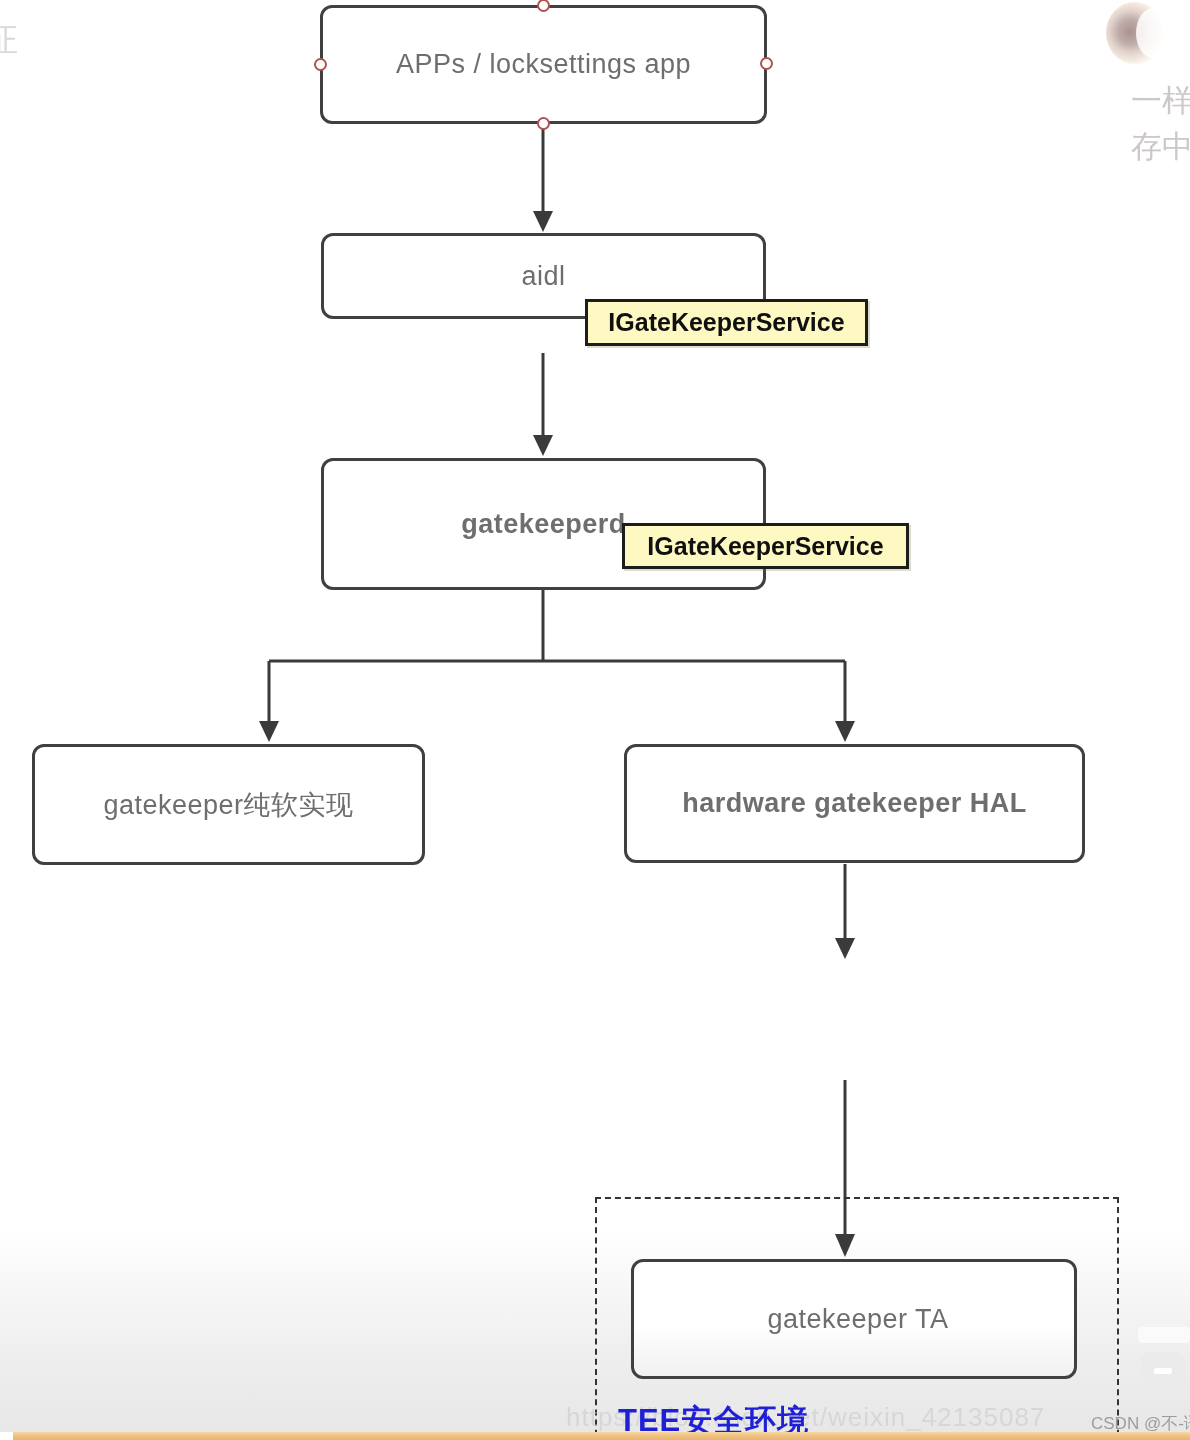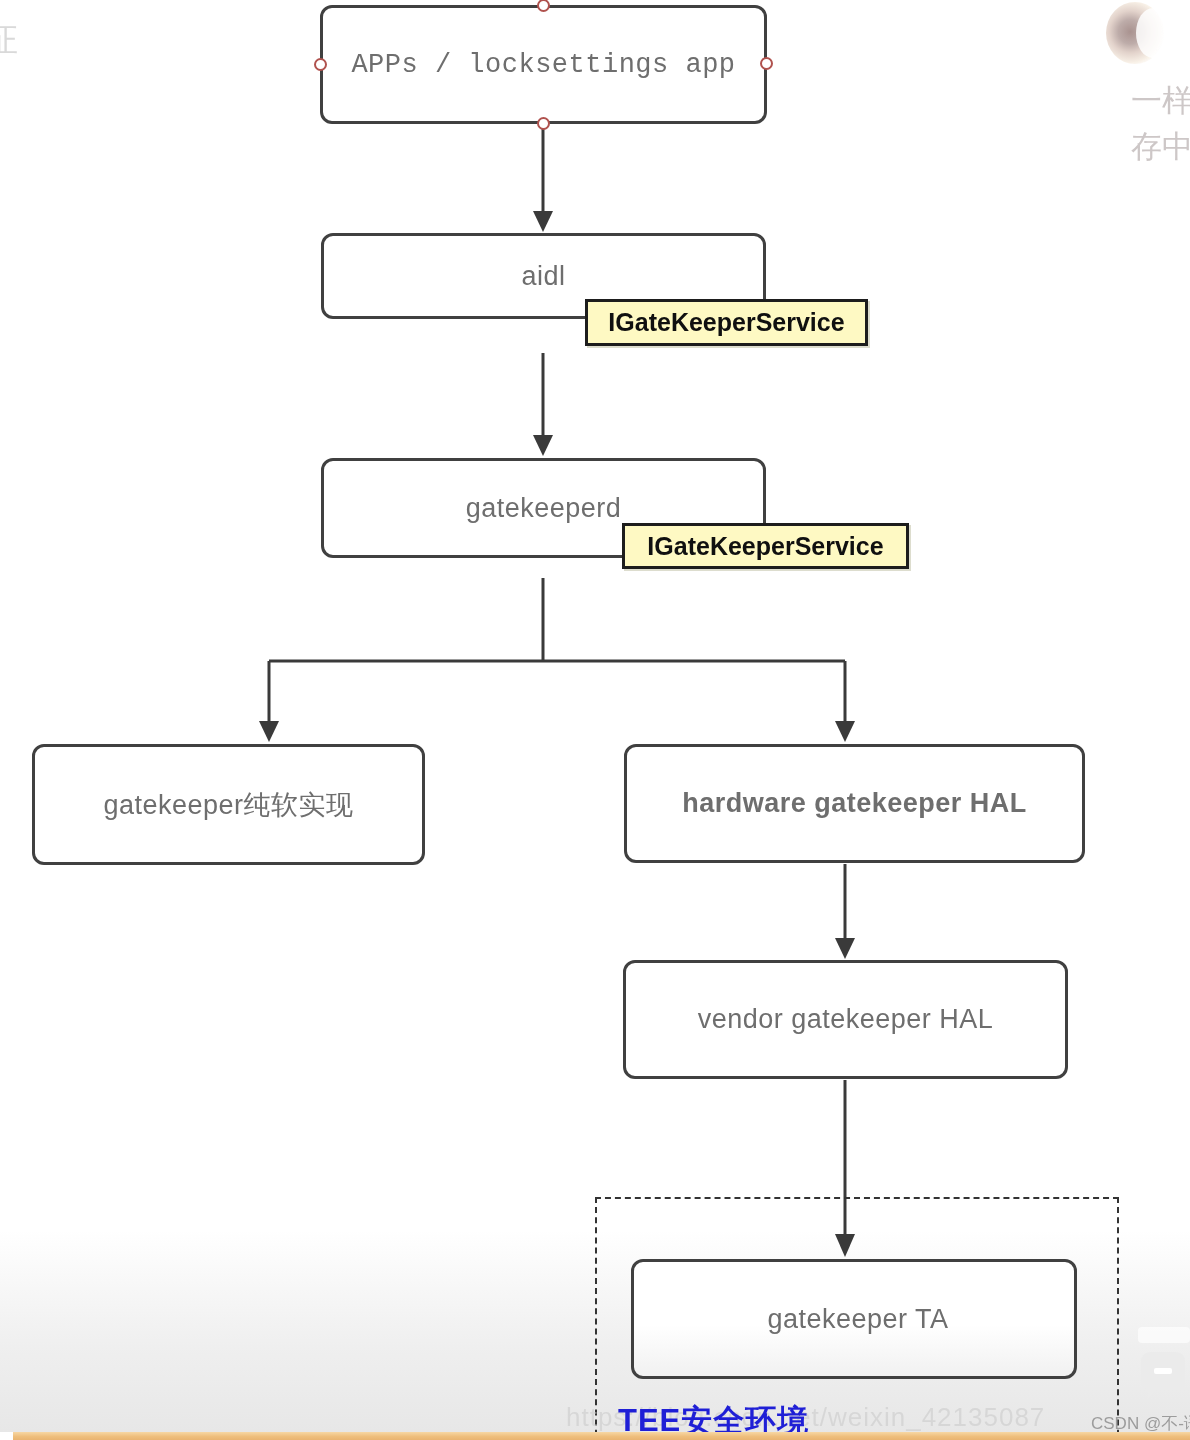--- a/index.html
+++ b/index.html
@@ -12,23 +12,23 @@
     position:absolute; left:0; top:1230px; width:1190px; height:202px; z-index:1;
     background:linear-gradient(180deg, rgba(234,234,234,0) 0%, rgba(233,233,233,0.75) 60%, #e7e7e7 100%);
   }
   
   .node {
     position:absolute; box-sizing:border-box; z-index:3;
     background:#ffffff; border:3px solid #404040; border-radius:12px;
     display:flex; align-items:center; justify-content:center;
     color:#6e6e6e; font-size:27px; letter-spacing:0.5px; text-align:center;
   }
-  .node-apps        { left:320px; top:5px;    width:447px; height:119px;font-family:Liberation Mono, monospace; }
+  .node-apps        { left:320px; top:5px;    width:447px; height:119px; }
   .node-aidl        { left:321px; top:233px;  width:445px; height:86px; }
-  .node-gatekeeperd { left:321px; top:458px;  width:445px; height:100px; }
+  .node-gatekeeperd { left:321px; top:458px;  width:445px; height:132px;font-weight:bold; }
   .node-software    { left:32px;  top:744px;  width:393px; height:121px; }
   .node-hw-hal      { left:624px; top:744px;  width:461px; height:119px;font-weight:bold; }
   .node-vendor-hal  { left:623px; top:960px;  width:445px; height:119px; }
   .node-ta          { left:631px; top:1259px; width:446px; height:120px;
                       background:linear-gradient(180deg,#ffffff 55%,#f1f1f1 100%);padding-left:8px; }
   
   .handle {
     position:absolute; z-index:6; box-sizing:border-box;
     width:13px; height:13px; border-radius:50%;
     background:#ffffff; border:2px solid #b0524e;
@@ -129,21 +129,20 @@
   </svg>
 
   <div class="tee-box"></div>
   <div class="tee-label">TEE安全环境</div>
 
   <div class="node node-apps">APPs / locksettings app</div>
   <div class="node node-aidl">aidl</div>
   <div class="node node-gatekeeperd">gatekeeperd</div>
   <div class="node node-software">gatekeeper纯软实现</div>
   <div class="node node-hw-hal">hardware gatekeeper HAL</div>
-  <div class="node node-vendor-hal">vendor gatekeeper HAL</div>
   <div class="node node-ta">gatekeeper TA</div>
 
   <div class="handle handle-top"></div>
   <div class="handle handle-bottom"></div>
   <div class="handle handle-left"></div>
   <div class="handle handle-right"></div>
 
   <div class="badge badge-1">IGateKeeperService</div>
   <div class="badge badge-2">IGateKeeperService</div>
 

